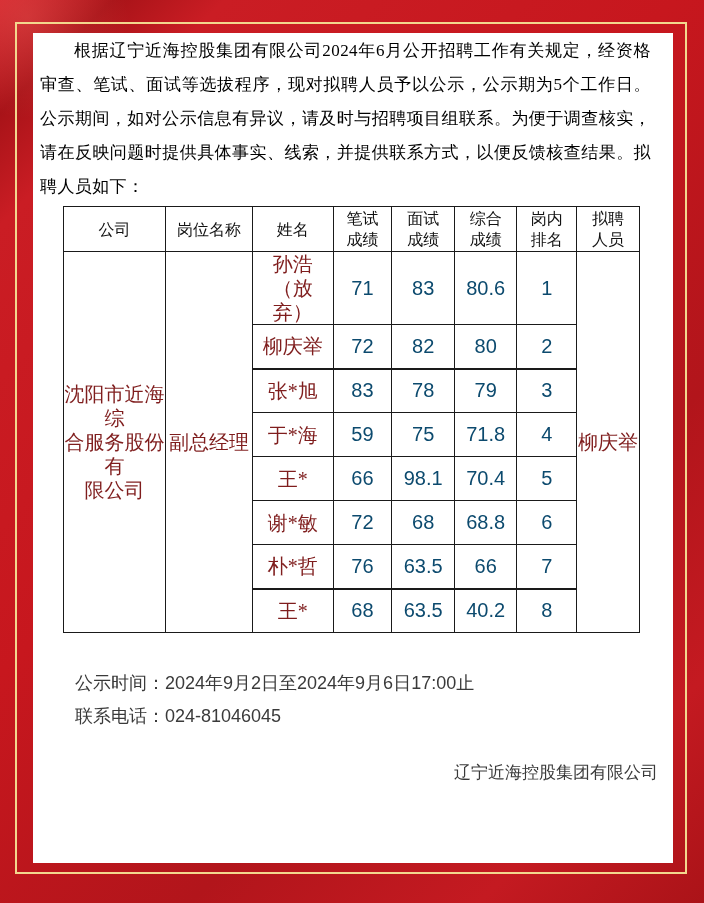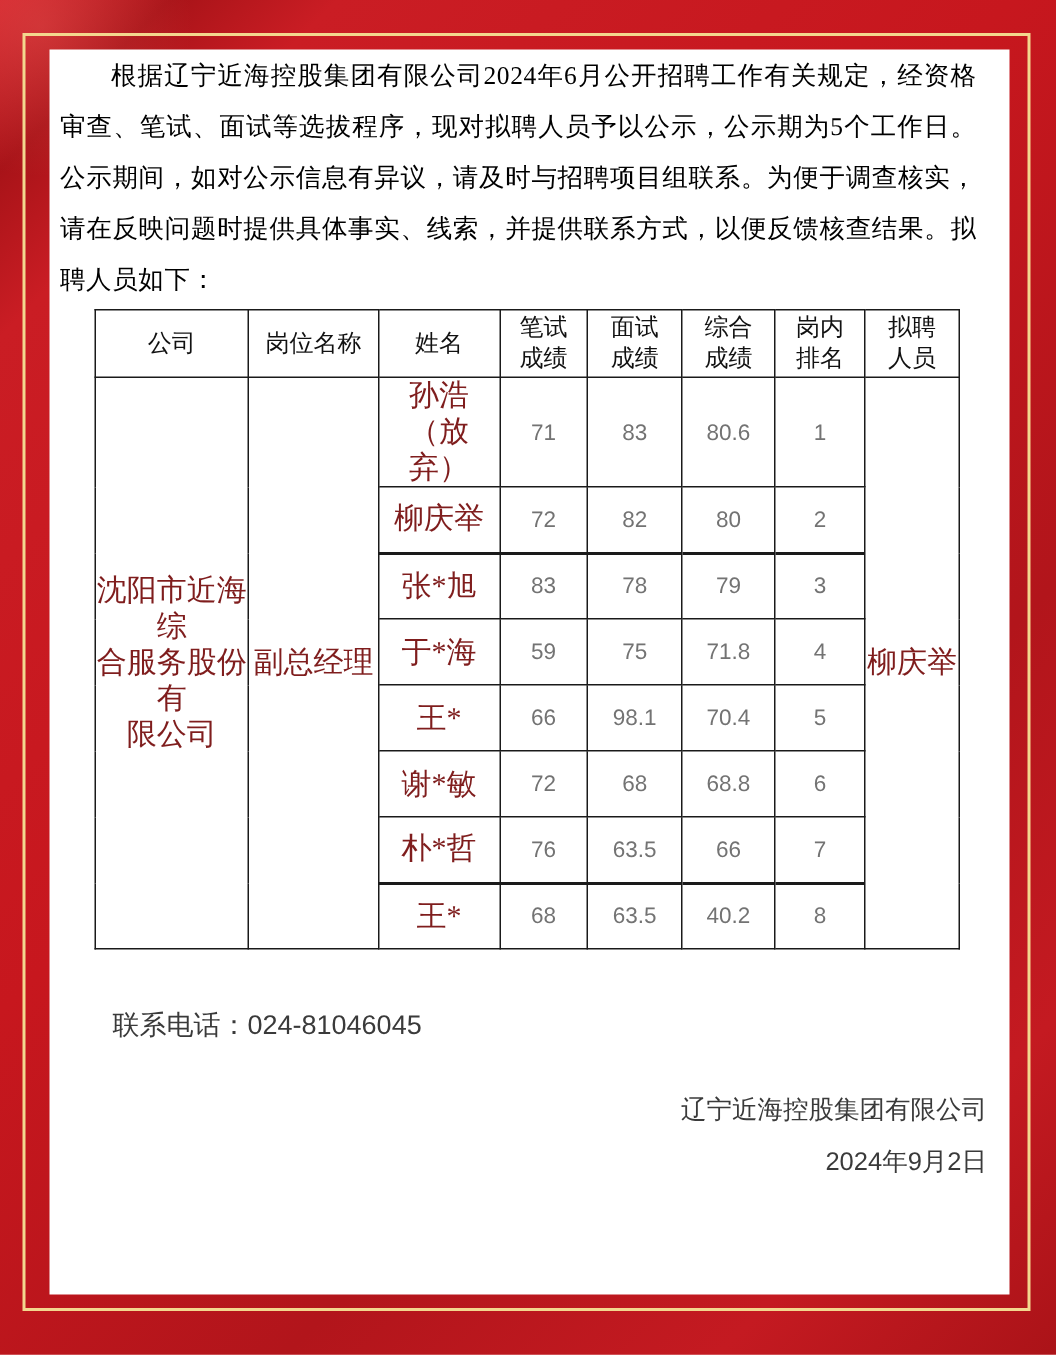--- a/index.html
+++ b/index.html
@@ -65,22 +65,22 @@
   table.results tbody tr { height: 44px; }
   table.results tbody tr.tall { height: 52px; }
   td.zh {
     font-family: "Liberation Serif", serif;
     font-size: 20px;
     line-height: 24px;
     color: #7f1d1d;
   }
   td.num {
     font-family: "Liberation Sans", sans-serif;
-    font-size: 15px;
-    color: #737373;
+    font-size: 20px;
+    color: #0c4a6e;
   }
   tr.thick-bottom td.rowcell { border-bottom-width: 2px; }
   tr.thick-top td.rowcell { border-top-width: 2px; }
   .info {
     margin: 34px 0 0 42px;
     font-family: "Liberation Sans", sans-serif;
     font-size: 18px;
     line-height: 33px;
     color: #3a3a3a;
   }
@@ -193,22 +193,22 @@
             <td class="num rowcell">68</td>
             <td class="num rowcell">63.5</td>
             <td class="num rowcell">40.2</td>
             <td class="num rowcell">8</td>
           </tr>
         </tbody>
       </table>
     </div>
 
     <div class="info">
+      <div>公示时间：2024年9月2日至2024年9月6日17:00止</div>
       <div>联系电话：024-81046045</div>
     </div>
 
     <div class="signature">
       <div>辽宁近海控股集团有限公司</div>
-      <div>2024年9月2日</div>
     </div>
 
   </div>
 </div>
 
 </body></html>

